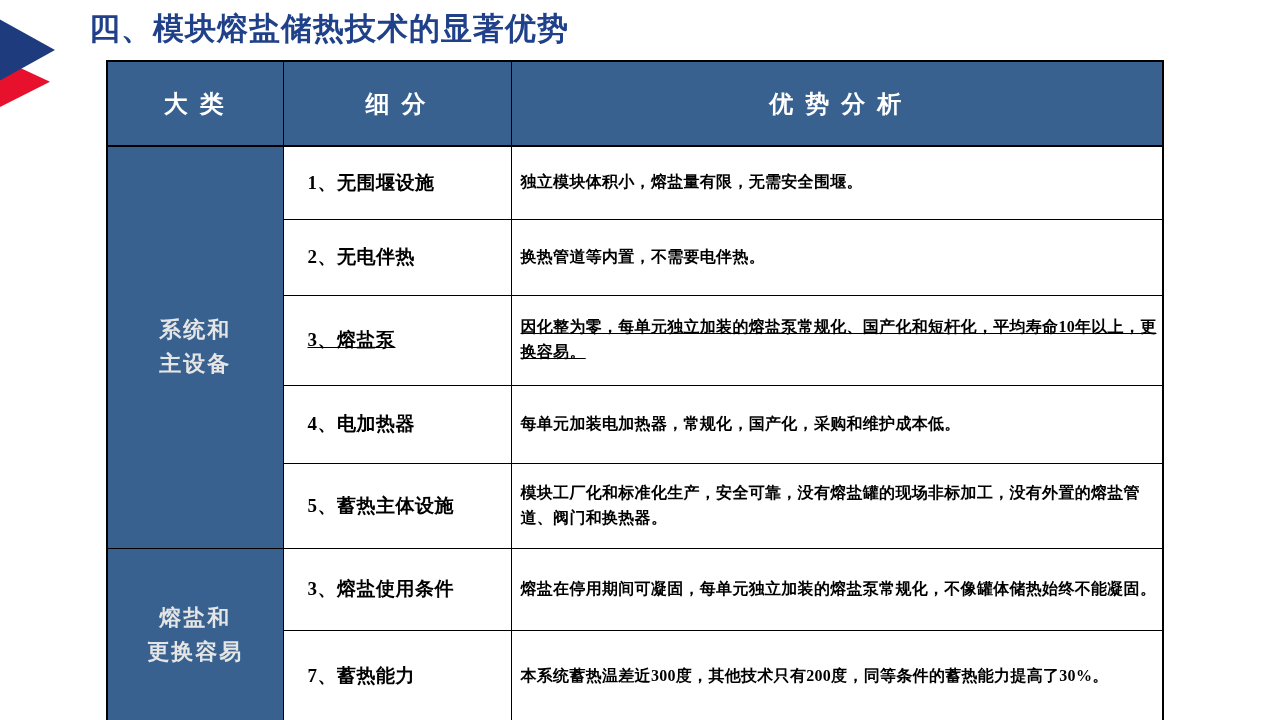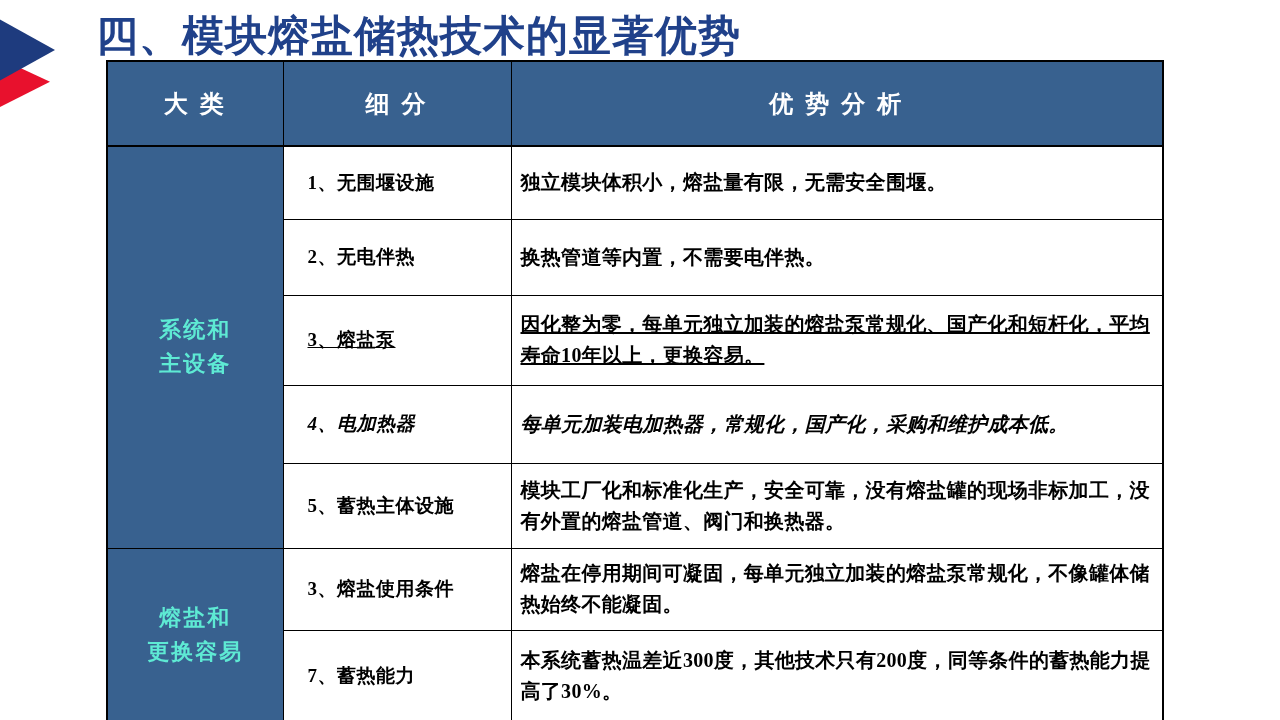--- a/index.html
+++ b/index.html
@@ -35,22 +35,22 @@
   .deco-red {
     position: absolute; left: -18px; top: 50px;
     width: 68px; height: 66px;
     background: var(--deco-red);
     clip-path: polygon(0 0, 100% 48%, 0 100%);
     z-index: 1;
   }
 
   .title {
     position: absolute;
-    left: 96px; top: 8px;
-    font-size: 42px;
+    left: 89px; top: 8px;
+    font-size: 31px;
     font-weight: 800;
     letter-spacing: 1px;
     color: var(--title-blue);
     white-space: nowrap;
   }
 
   table.adv-table {
     position: absolute;
     left: 90px; top: 60px;
     width: 1056px;
@@ -68,47 +68,47 @@
     background: var(--table-blue);
     color: #ffffff;
     font-size: 24px;
     font-weight: 700;
     letter-spacing: 3px;
     text-align: center;
     border-bottom-width: 2.4px;
   }
   td.group {
     background: var(--table-blue);
-    color: #5eead4;
+    color: #e5e5e5;
     font-size: 22px;
     font-weight: 700;
     letter-spacing: 2px;
     text-align: center;
     line-height: 1.55;
     white-space: pre-line;
   }
   td.sub {
     font-size: 19px;
     font-weight: 600;
     color: #000;
     padding-left: 24px;
     letter-spacing: 0.5px;
   }
   td.analysis {
-    font-size: 20px;
+    font-size: 16px;
     font-weight: 600;
     color: #000;
     padding: 4px 4px 4px 9px;
     line-height: 1.55;
     letter-spacing: 0.3px;
   }
   tbody tr:nth-child(1) { height: 73px; }
   tbody tr:nth-child(2) { height: 76px; }
   tbody tr:nth-child(3) { height: 90px; text-decoration: underline; }
-  tbody tr:nth-child(4) { height: 78px; font-style: italic; }
+  tbody tr:nth-child(4) { height: 78px; }
   tbody tr:nth-child(5) { height: 85px; }
   tbody tr:nth-child(6) { height: 82px; }
   tbody tr:nth-child(7) { height: 93px; }
 </style>
 </head>
 <body>
 
 <div class="deco">
   <div class="deco-red"></div>
   <div class="deco-blue"></div>

